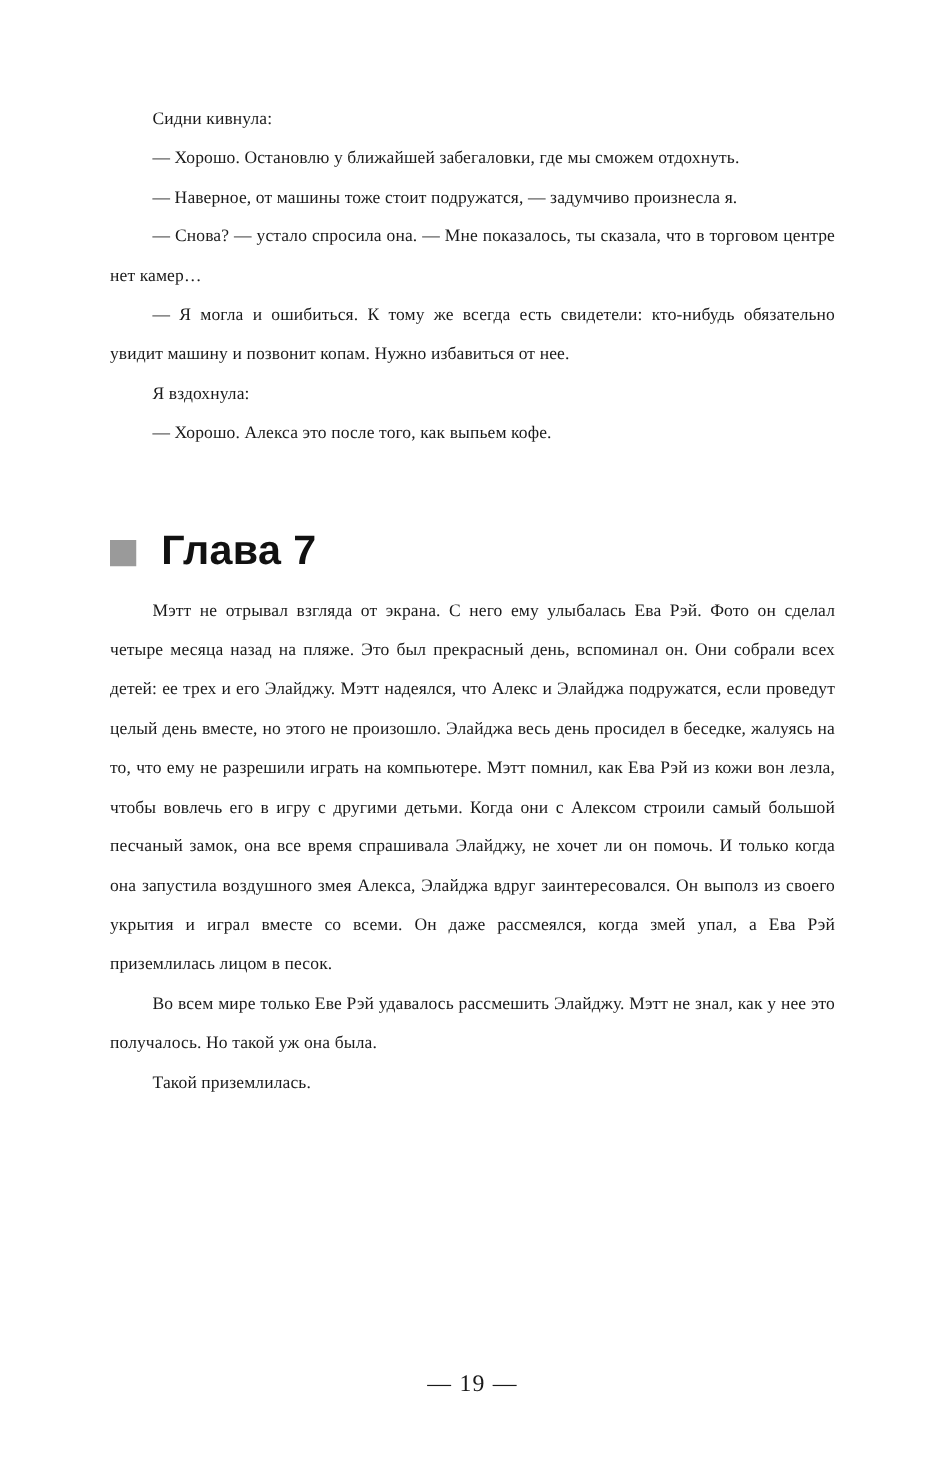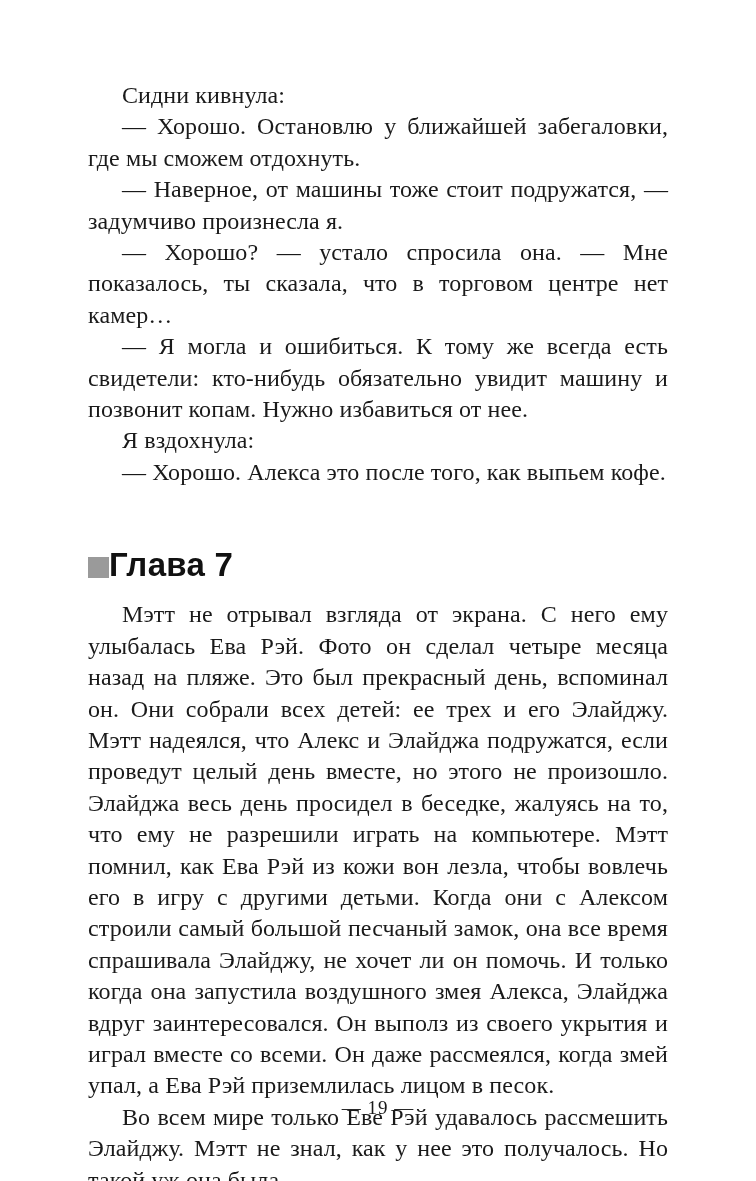--- a/index.html
+++ b/index.html
@@ -22,37 +22,37 @@
     width: 756px;
     height: 1181px;
     box-sizing: border-box;
     padding: 80px 88px 0 88px;
   }
   .text-block {
     width: 580px;
   }
   p.para {
     margin: 0;
-    font-size: 24px;
+    font-size: 14px;
     line-height: 31.4px;
     text-align: justify;
     text-indent: 34px;
     letter-spacing: 0.1px;
     -webkit-hyphens: none;
     hyphens: none;
   }
   p.para:first-child {
     text-indent: 34px;
   }
   .chapter-head {
     margin-top: 60px;
     margin-bottom: 18px;
     display: flex;
     align-items: center;
-    gap: 0;
+    gap: 20px;
   }
   .chapter-mark {
     width: 21px;
     height: 21px;
     background: #9a9a9a;
     display: inline-block;
     margin-top: 6px;
   }
   .chapter-title {
     font-family: "Liberation Sans", sans-serif;
@@ -78,21 +78,21 @@
 </style>
 </head>
 <body>
 
 <div class="page">
 
   <div class="text-block">
     <p class="para">Сидни кивнула:</p>
     <p class="para">— Хорошо. Остановлю у ближайшей забегаловки, где мы сможем отдохнуть.</p>
     <p class="para">— Наверное, от машины тоже стоит подружатся, — задумчиво произнесла я.</p>
-    <p class="para">— Хорошо? — устало спросила она. — Мне показалось, ты сказала, что в торговом центре нет камер…</p>
+    <p class="para">— Снова? — устало спросила она. — Мне показалось, ты сказала, что в торговом центре нет камер…</p>
     <p class="para">— Я могла и ошибиться. К тому же всегда есть свидетели: кто-нибудь обязательно увидит машину и позвонит копам. Нужно избавиться от нее.</p>
     <p class="para">Я вздохнула:</p>
     <p class="para">— Хорошо. Алекса это после того, как выпьем кофе.</p>
   </div>
 
   <div class="chapter-head">
     <span class="chapter-mark"></span>
     <span class="chapter-title">Глава 7</span>
   </div>
 

